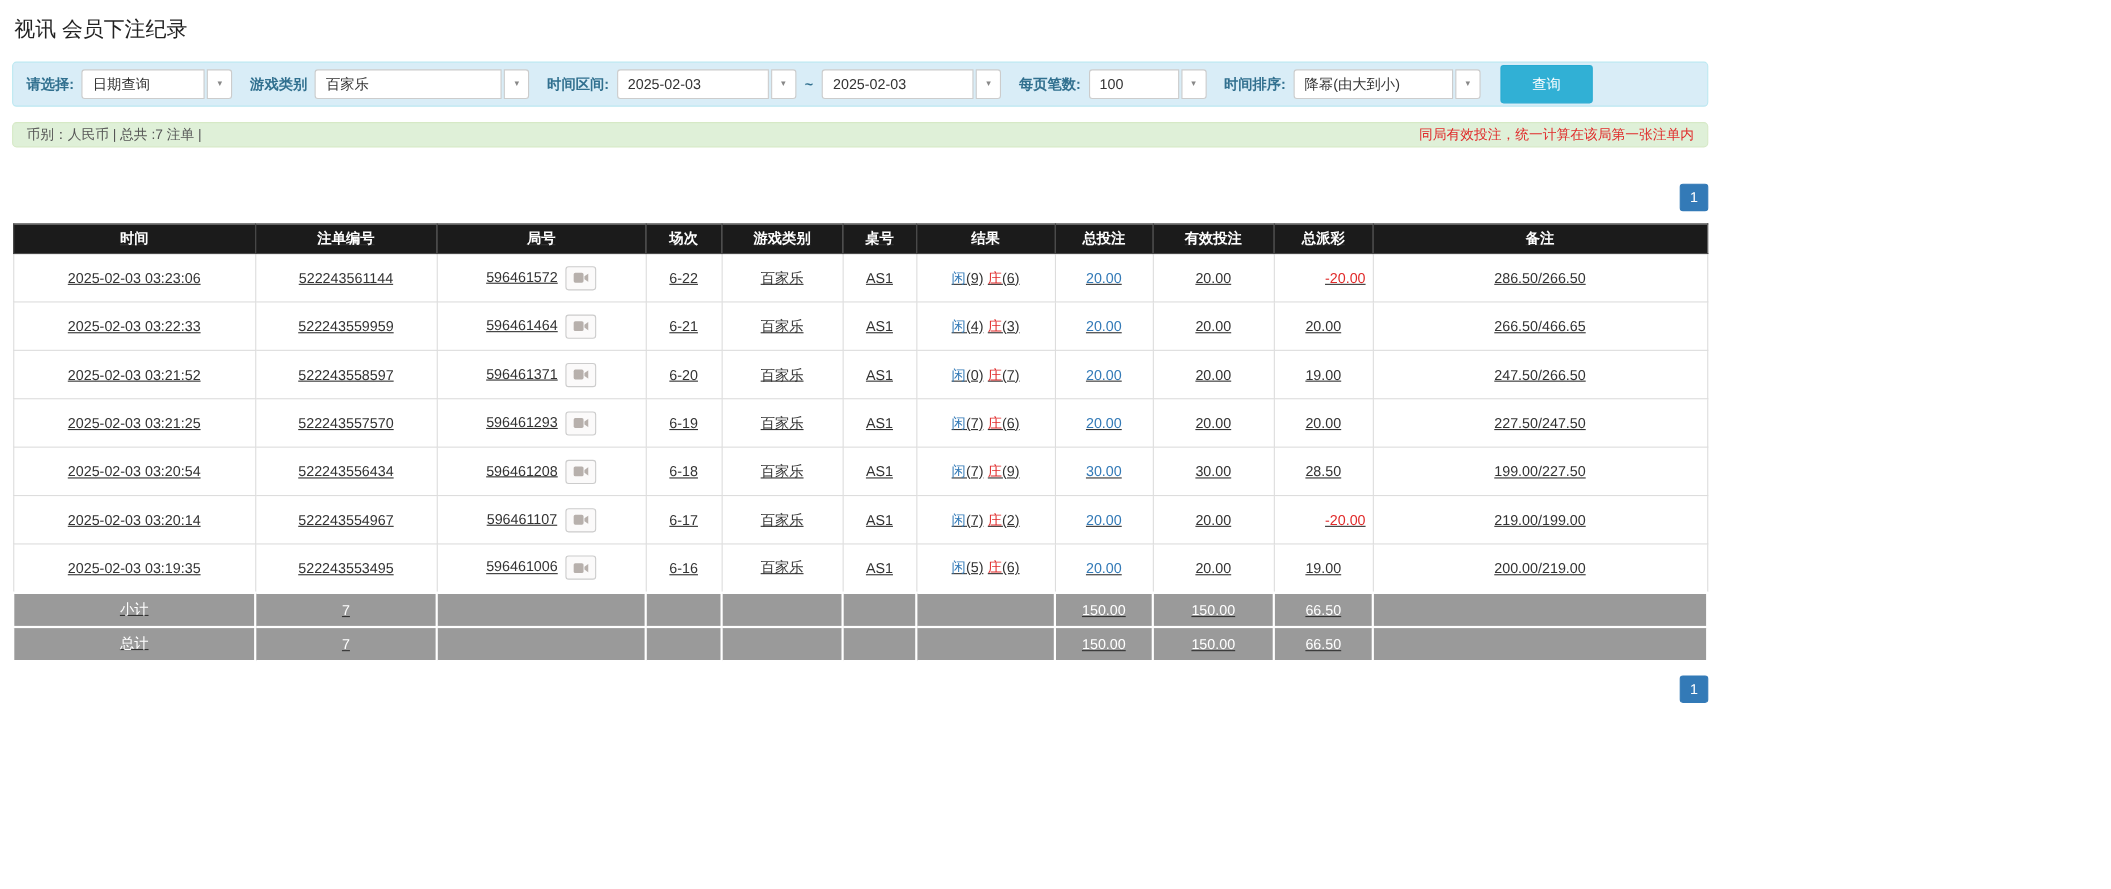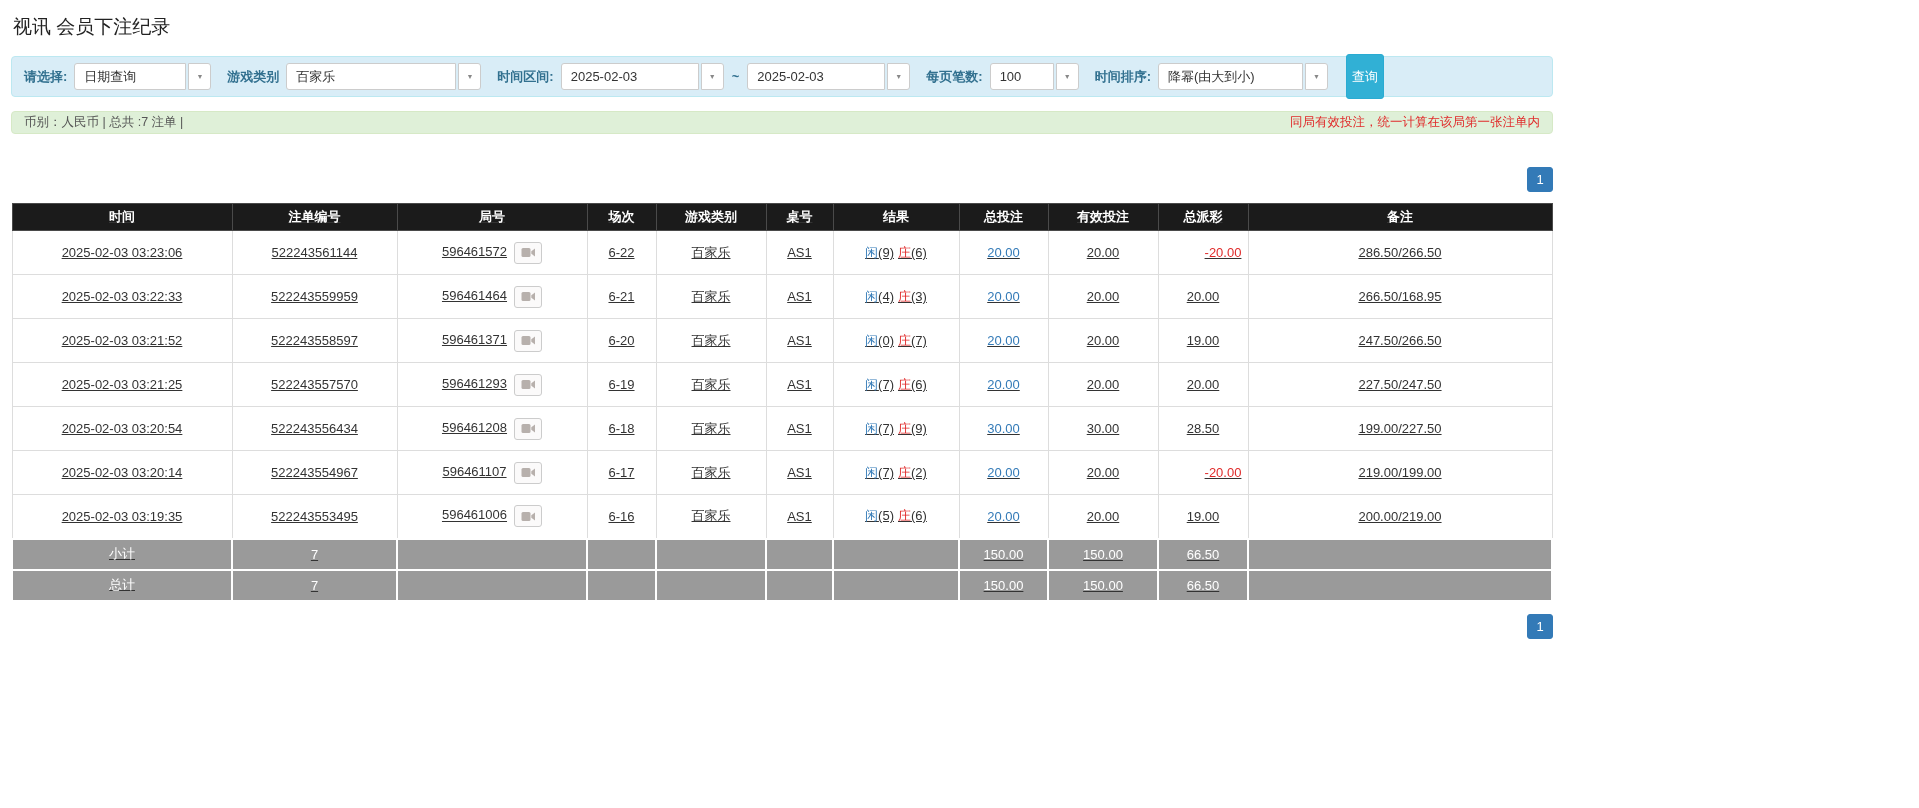--- a/index.html
+++ b/index.html
@@ -64,30 +64,30 @@
     border-radius: 0 3px 3px 0;
     display: flex;
     align-items: center;
     justify-content: center;
     cursor: pointer;
   }
   .caret { font-size: 7px; color: #888; line-height: 1; }
   .w112 { width: 112px; }
   .w170 { width: 170px; }
   .w138 { width: 138px; }
-  .w82  { width: 64px; }
+  .w82  { width: 82px; }
   .w145 { width: 145px; }
 
   .search-btn {
     background: #31b0d5;
     border: 1px solid #2aabd2;
     color: #fff;
     border-radius: 3px;
-    height: 45px;
-    padding: 0 5px;
+    height: 35px;
+    padding: 0 28px;
     font-size: 13px;
     margin-left: 18px;
     cursor: pointer;
     font-family: inherit;
   }
 
   
   .summary-bar {
     background: #dff0d8;
     border: 1px solid #d6e9c6;
@@ -302,21 +302,21 @@
     </td>
     <td>6-21</td>
     <td>百家乐</td>
     <td>AS1</td>
     <td>
       <span class="result-group"><span class="player">闲</span><span>(4)</span></span><span class="result-group"><span class="banker">庄</span><span>(3)</span></span>
     </td>
     <td class="link">20.00</td>
     <td>20.00</td>
     <td>20.00</td>
-    <td>266.50/168.95</td>
+    <td>266.50/466.65</td>
   </tr>
 
   <tr class="data-row">
     <td>2025-02-03 03:21:52</td>
     <td>522243558597</td>
     <td>
       <span>596461371</span><button class="round-btn">
               <svg width="14" height="11" viewBox="0 0 14 11">
                 <rect x="0.5" y="1" width="9" height="9" rx="1.5" fill="#b7b0ac"></rect>
                 <path d="M10.3 4.2 L14 1.6 V9.4 L10.3 6.8 Z" fill="#b7b0ac"></path>

